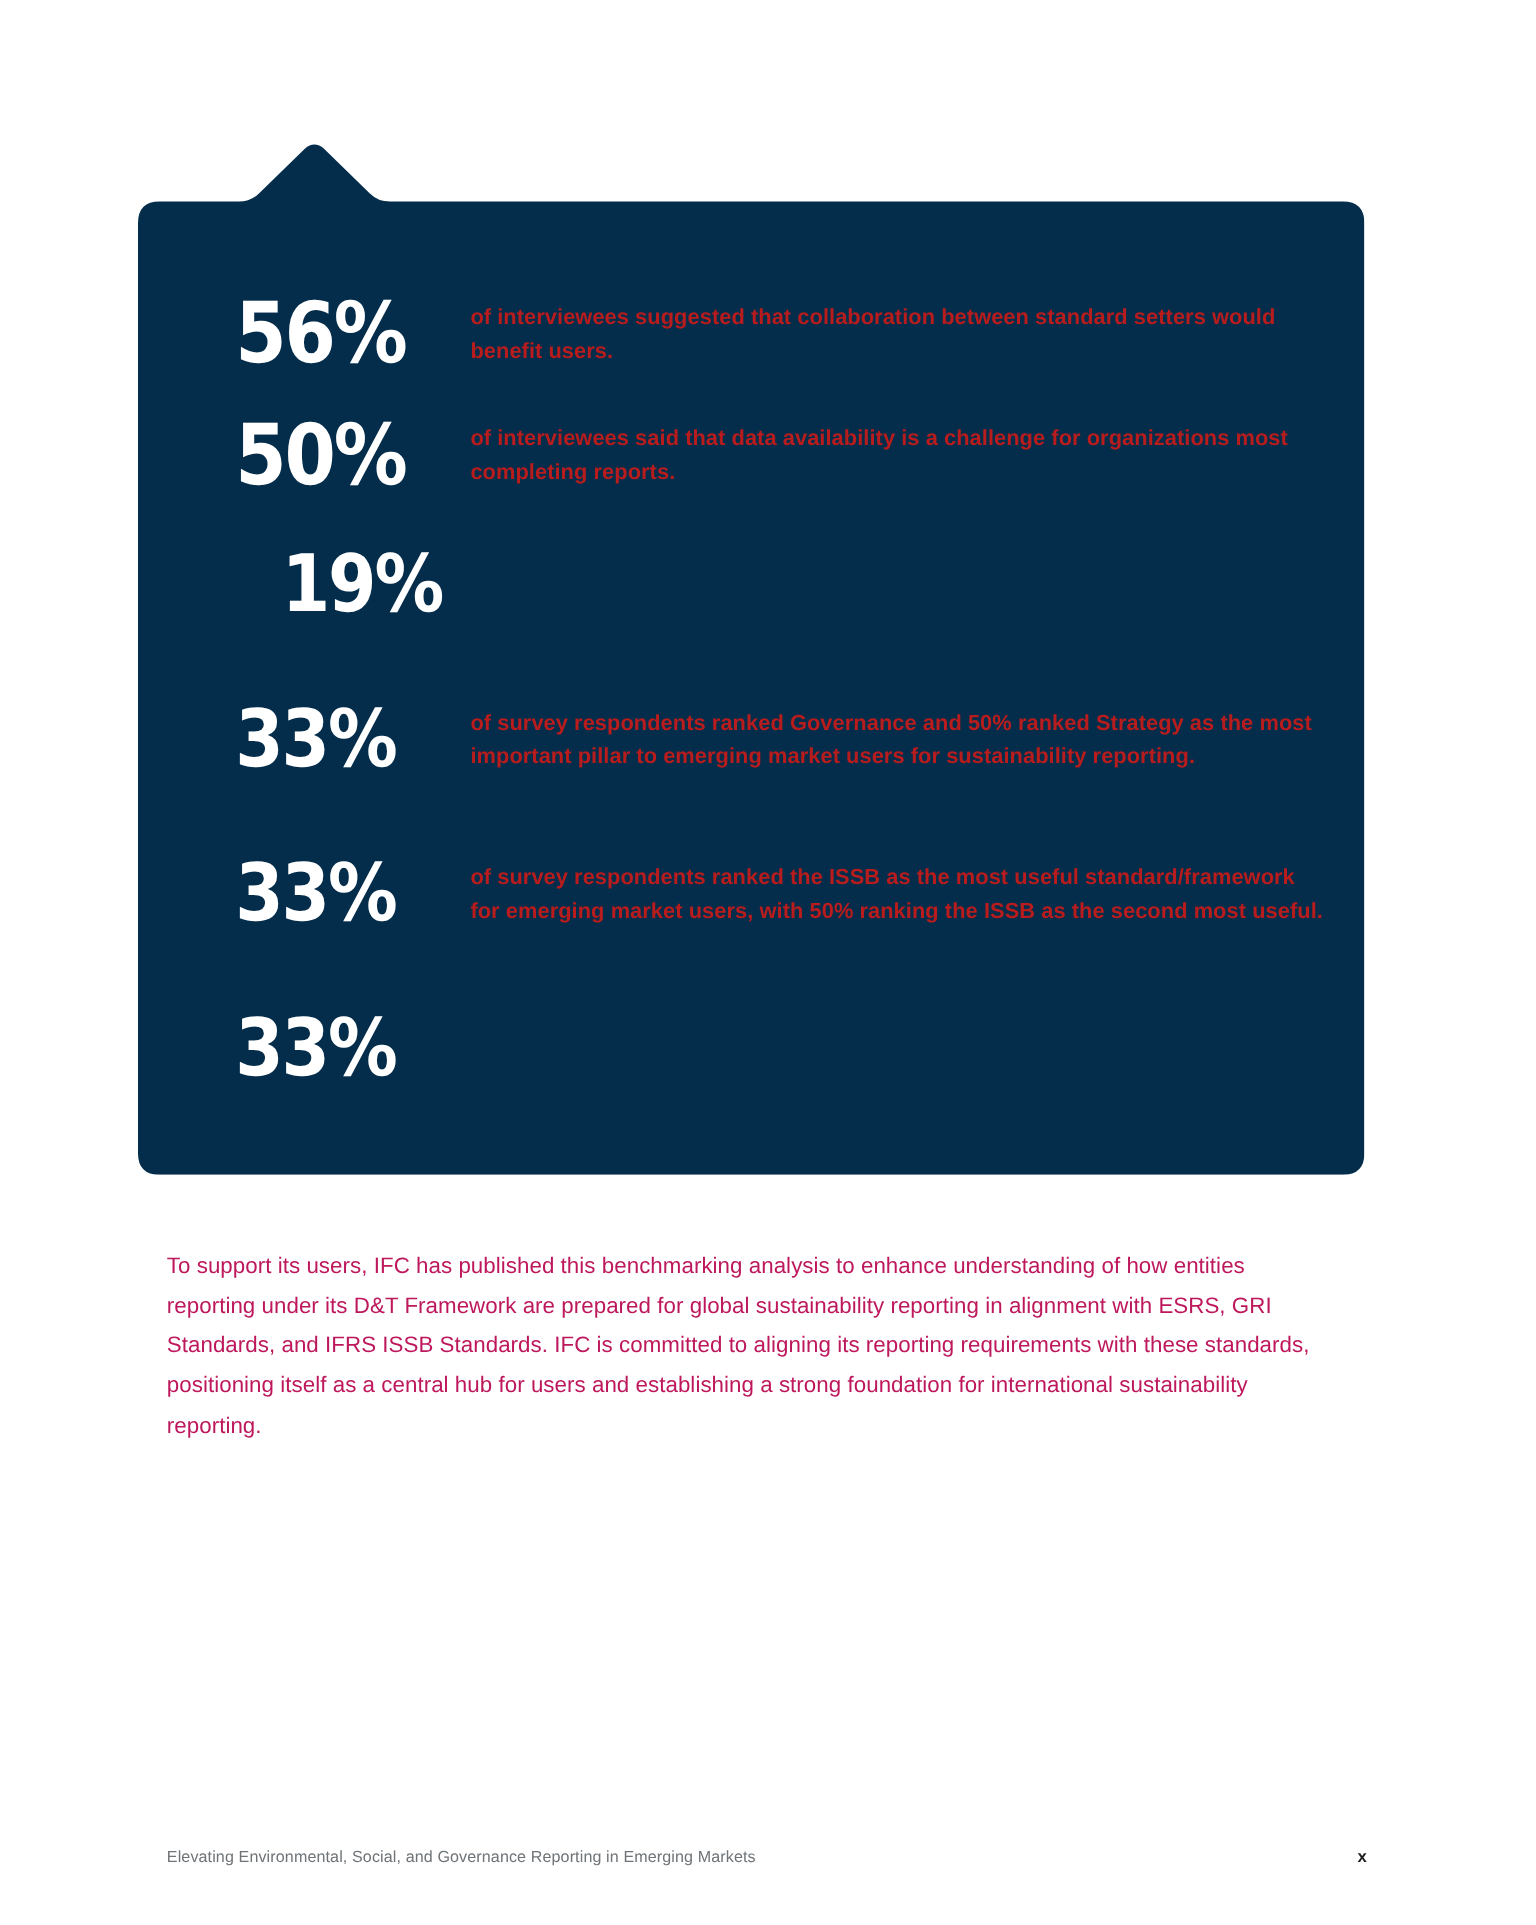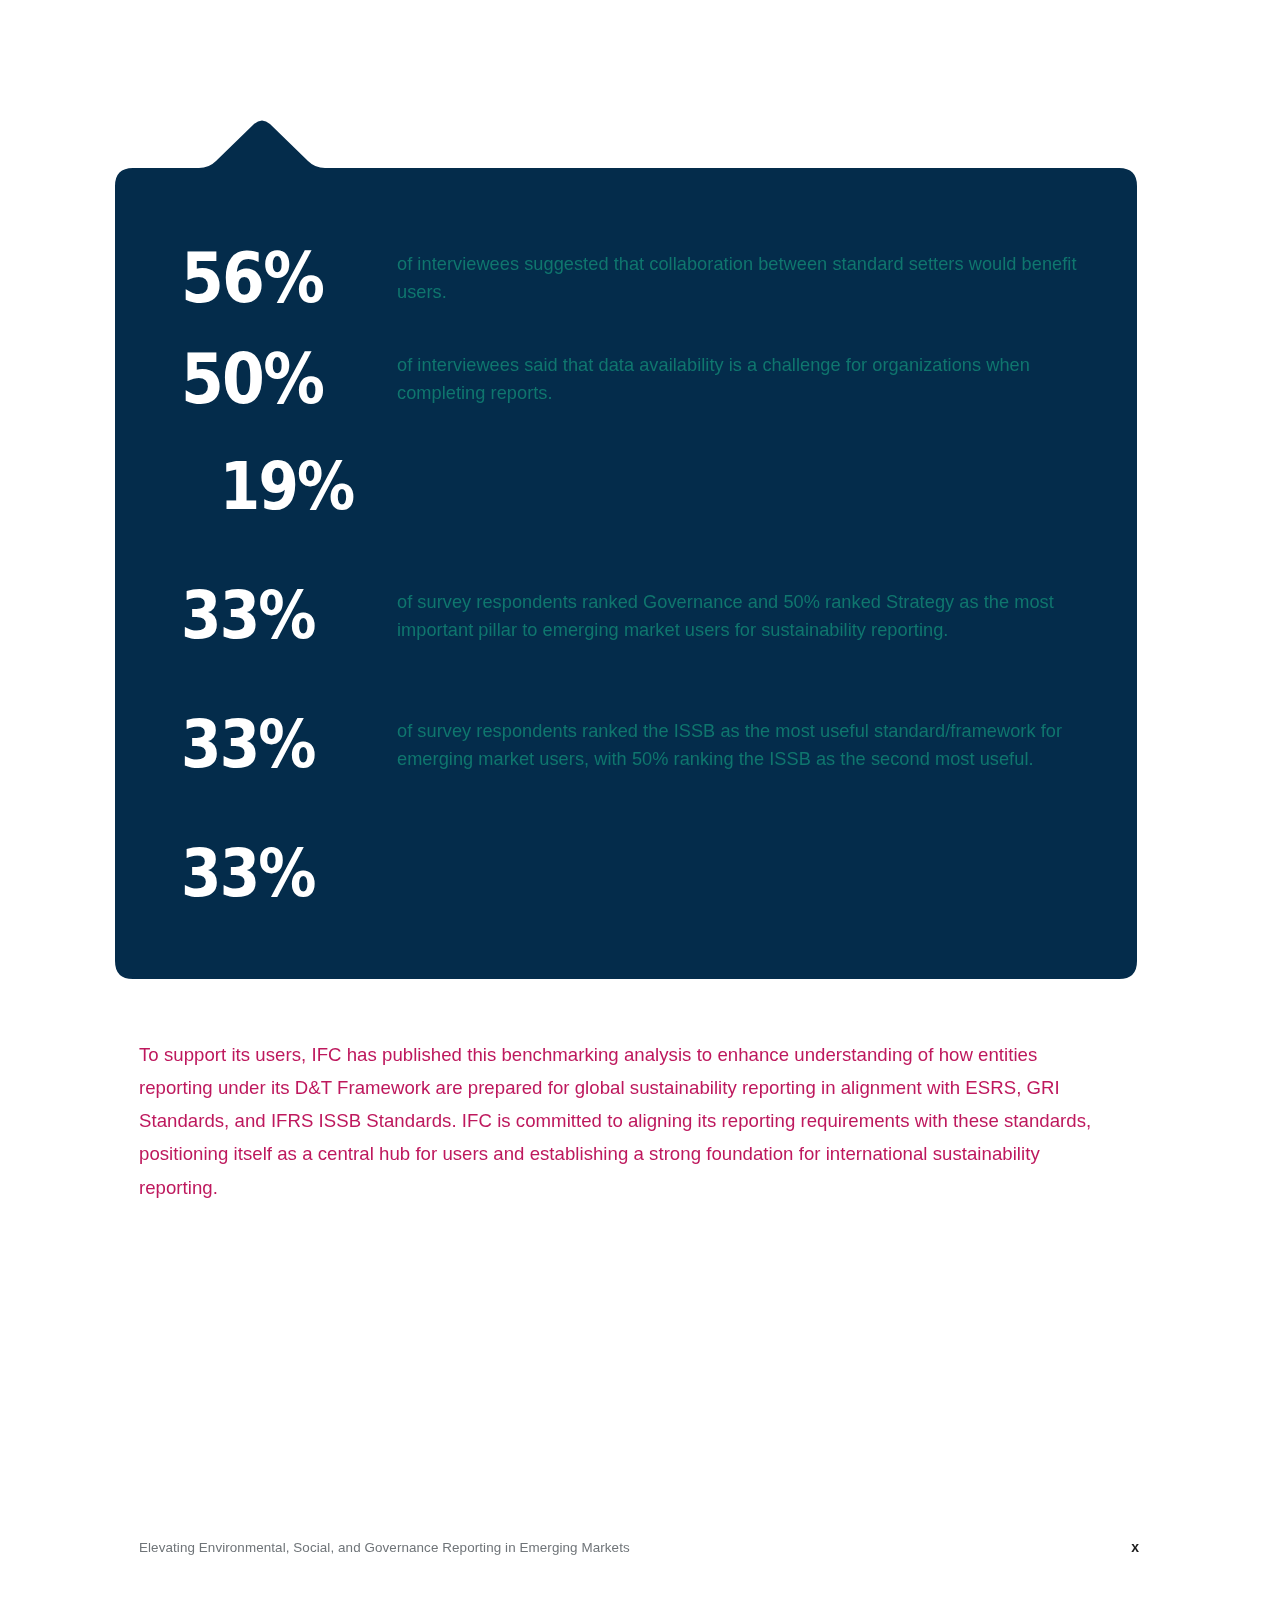--- a/index.html
+++ b/index.html
@@ -44,44 +44,43 @@
     top: 50px;
     width: 1022px;
     height: 811px;
   }
 
   
   .stat-row {
     position: absolute;
     display: flex;
     align-items: center;
-    left: 66px;
+    left: 81px;
     width: 910px;
-    gap: 20px;
   }
   .stat-num {
     width: 196px;
     flex: 0 0 196px;
     color: #ffffff;
     font-family: "DejaVu Sans", sans-serif;
     font-weight: bold;
     font-size: 70px;
     line-height: 0.95;
     letter-spacing: -2px;
     transform: scaleX(0.88);
     transform-origin: left center;
     white-space: nowrap;
   }
   .stat-text {
     flex: 1 1 auto;
-    color: #0f766e;
+    color: #b91c1c;
     font-size: 18.2px;
     line-height: 1.55;
     letter-spacing: 0.05px;
-    font-weight: 400;
+    font-weight: 700;
   }
 
   
   .row-1 { top: 77px;  }
   .row-2 { top: 178px; }
   .row-3 { top: 288px; text-align: right; }
   .row-4 { top: 417px; }
   .row-5 { top: 546px; }
   .row-6 { top: 675px; }
 
@@ -152,21 +151,21 @@
 
     <div class="panel-content">
 
       <div class="stat-row row-1">
         <div class="stat-num">56%</div>
         <div class="stat-text">of interviewees suggested that collaboration between standard setters would benefit users.</div>
       </div>
 
       <div class="stat-row row-2">
         <div class="stat-num">50%</div>
-        <div class="stat-text">of interviewees said that data availability is a challenge for organizations when completing reports.</div>
+        <div class="stat-text">of interviewees said that data availability is a challenge for organizations most completing reports.</div>
       </div>
 
       <div class="stat-row row-3">
         <div class="stat-num">19%</div>
       </div>
 
       <div class="stat-row row-4">
         <div class="stat-num">33%</div>
         <div class="stat-text">of survey respondents ranked Governance and 50% ranked Strategy as the most important pillar to emerging market users for sustainability reporting.</div>
       </div>

